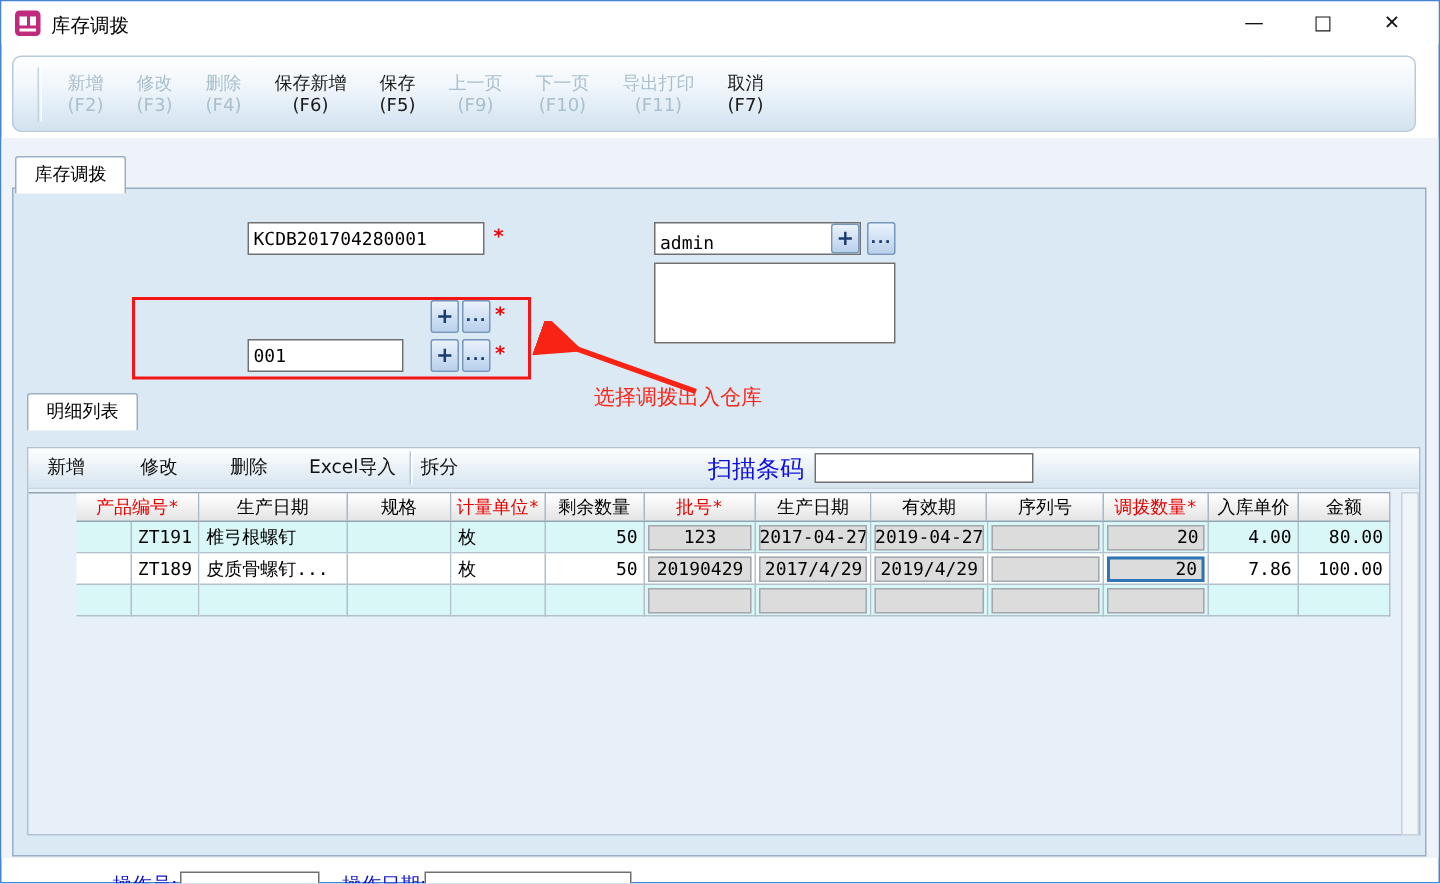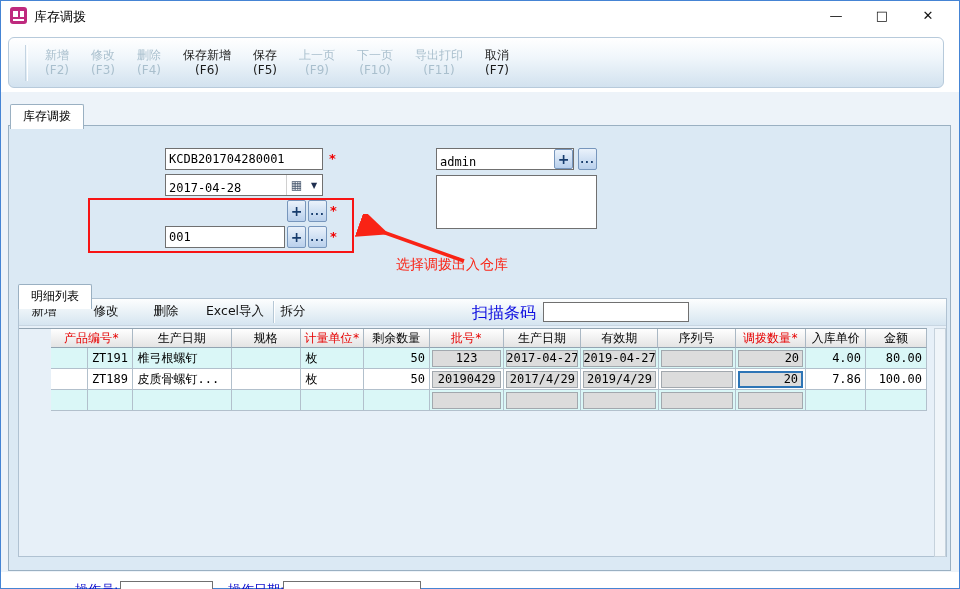--- a/index.html
+++ b/index.html
@@ -161,33 +161,28 @@
   </div>
 
   <div class="tab" style="left:10px; top:104px;">库存调拨</div>
   <div class="main-panel"></div>
 
   <div class="flabel" style="left:60px; top:152px; width:100px;">出库单编号:</div>
   <input class="tinput" style="left: 165px; top: 148px; width: 158px; height: 22px;" value="KCDB201704280001">
   <span class="star" style="left:329px; top:151px;">*</span>
 
   <div class="flabel" style="left:72px; top:178px; width:88px;">出库日期:</div>
-  <div class="combo" style="left:165px; top:174px; width:158px; height:22px;">
-    <span class="val">2017-04-28</span>
-    <span class="cal">▦</span>
-    <span class="dd">▼</span>
-  </div>
 
   <div class="flabel" style="left:72px; top:204px; width:88px;">发出仓库:</div>
   <span class="mini-btn" style="left:287px; top:200px;">+</span>
   <span class="mini-btn more" style="left:308px; top:200px;">...</span>
   <span class="star" style="left:330px; top:203px;">*</span>
 
   <div class="flabel" style="left:72px; top:230px; width:88px;">收入仓库:</div>
-  <input class="tinput" style="left: 165px; top: 226px; width: 120px; height: 22px;" value="001">
+  <input class="tinput" style="left: 165px; top: 226px; width: 104px; height: 22px;" value="001">
   <span class="mini-btn" style="left:287px; top:226px;">+</span>
   <span class="mini-btn more" style="left:308px; top:226px;">...</span>
   <span class="star" style="left:330px; top:229px;">*</span>
 
   <div class="flabel" style="left:370px; top:152px; width:62px;">发货人:</div>
   <div class="combo" style="left:436px; top:148px; width:138px; height:22px; padding:0;">
     <span class="val">admin</span>
     <span class="mini-btn inside">+</span>
   </div>
   <span class="mini-btn more" style="left:578px; top:148px;">...</span>
@@ -199,21 +194,21 @@
   <svg class="arrow-svg" width="120" height="54" viewBox="0 0 120 54">
     <defs>
       <marker id="ah" markerWidth="9" markerHeight="8" refX="7" refY="4" orient="auto">
         <path d="M9,0 L0,4 L9,8 z" fill="#f92315"></path>
       </marker>
     </defs>
     <line x1="112" y1="47" x2="14" y2="12" stroke="#f92315" stroke-width="3.5" marker-end="url(#ah)"></line>
   </svg>
   <div class="red-note">选择调拨出入仓库</div>
 
-  <div class="tab" style="left:18px; top:284px;">明细列表</div>
+  <div class="tab" style="left:18px; top:262px;">明细列表</div>
   <div class="detail-panel">
     <div class="d-toolbar">
       <div class="d-btn" style="left:0; width:50px;">新增</div>
       <div class="d-btn" style="left:62px; width:50px;">修改</div>
       <div class="d-btn" style="left:122px; width:50px;">删除</div>
       <div class="d-btn" style="left:178px; width:76px;">Excel导入</div>
       <div class="d-sep"></div>
       <div class="d-btn" style="left:249px; width:50px;">拆分</div>
       <span class="scan-label">扫描条码</span>
       <input class="tinput scan-input" value="" style="">

